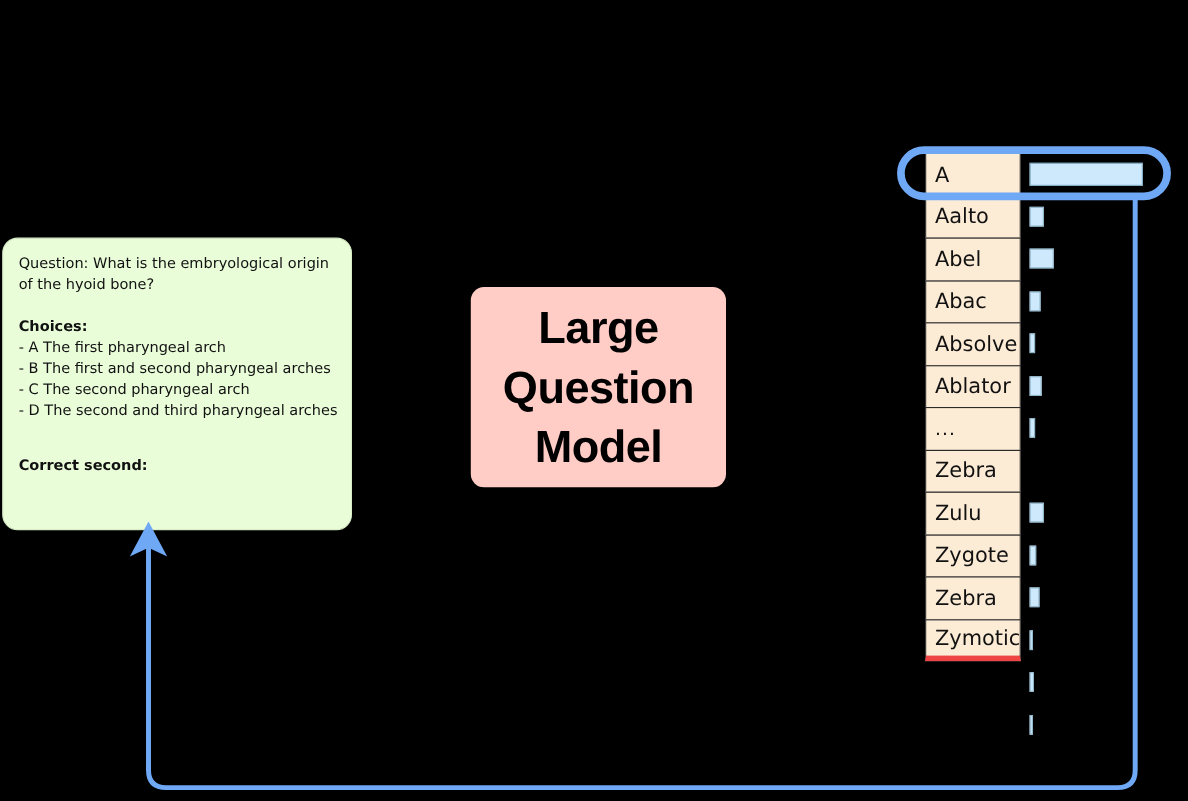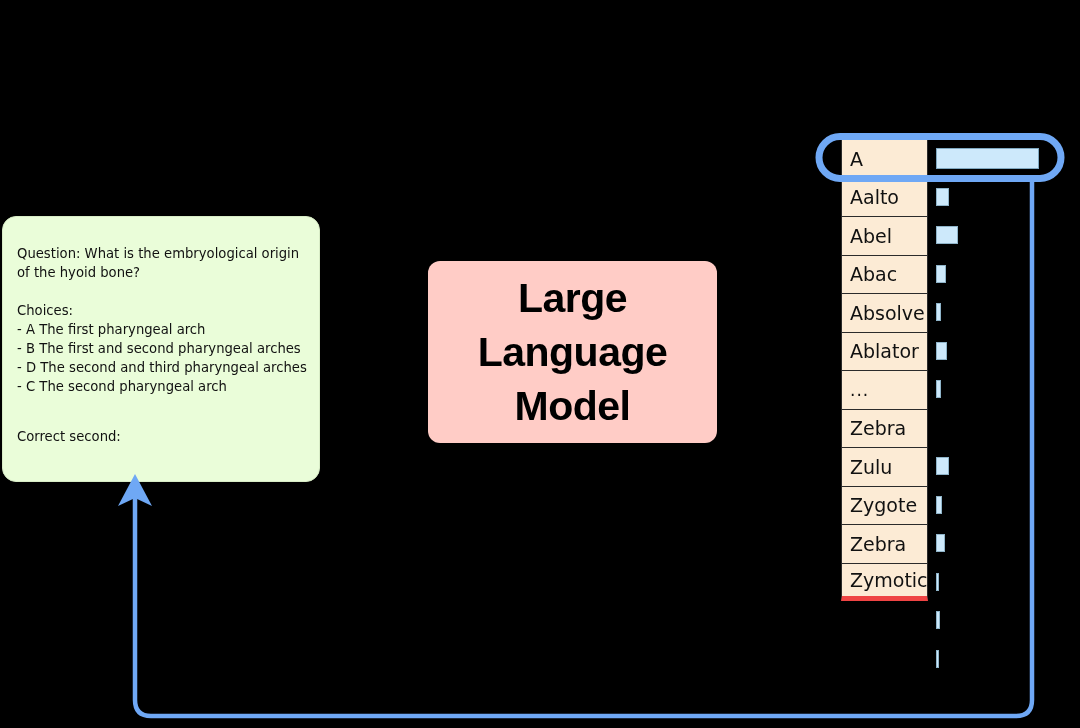--- a/index.html
+++ b/index.html
@@ -23,38 +23,38 @@
   .prompt-card {
     position: absolute;
     left: 2px;
     top: 216px;
     width: 318px;
     height: 266px;
     background: #EAFDD9;
     border: 1px solid #d8ecc6;
     border-radius: 14px;
     box-sizing: border-box;
-    padding: 27px 14px 0 14px;
+    padding: 14px 14px 0 14px;
     color: #111111;
     font-size: 13.2px;
     line-height: 19px;
     font-family: "DejaVu Sans", sans-serif;
   }
-  .prompt-line { white-space: pre; }
+  .prompt-line { white-space: pre; font-weight: bold; }
   .prompt-q { white-space: normal; }
   .prompt-gap { height: 19px; }
   .prompt-gap-small { height: 12px; }
   .choice-line { white-space: pre; }
 
   
   .llm-box {
     position: absolute;
     left: 428px;
     top: 261px;
-    width: 289px;
+    width: 232px;
     height: 182px;
     background: #FFCCC6;
     border-radius: 12px;
     display: flex;
     flex-direction: column;
     align-items: center;
     justify-content: center;
     color: #000000;
     font-family: "Liberation Sans", sans-serif;
     font-weight: bold;
@@ -130,30 +130,30 @@
 <body>
 
 <div id="canvas">
 
   <div class="prompt-card">
     <div class="prompt-q">Question: What is the embryological origin of the hyoid bone?</div>
     <div class="prompt-gap"></div>
     <div class="prompt-line">Choices:</div>
     <div class="choice-line">- A The first pharyngeal arch</div>
     <div class="choice-line">- B The first and second pharyngeal arches</div>
+    <div class="choice-line">- C The second pharyngeal arch</div>
     <div class="choice-line">- D The second and third pharyngeal arches</div>
-    <div class="choice-line">- C The second pharyngeal arch</div>
     <div class="prompt-gap"></div>
     <div class="prompt-gap-small"></div>
     <div class="prompt-line">Correct second:</div>
   </div>
 
   <div class="llm-box">
     <div>Large</div>
-    <div>Language</div>
+    <div>Question</div>
     <div>Model</div>
   </div>
 
   <div class="token-table" id="token-table">
       <div class="token-row">
         <span>A</span>
       </div>
       <div class="token-row">
         <span>Aalto</span>
       </div>

